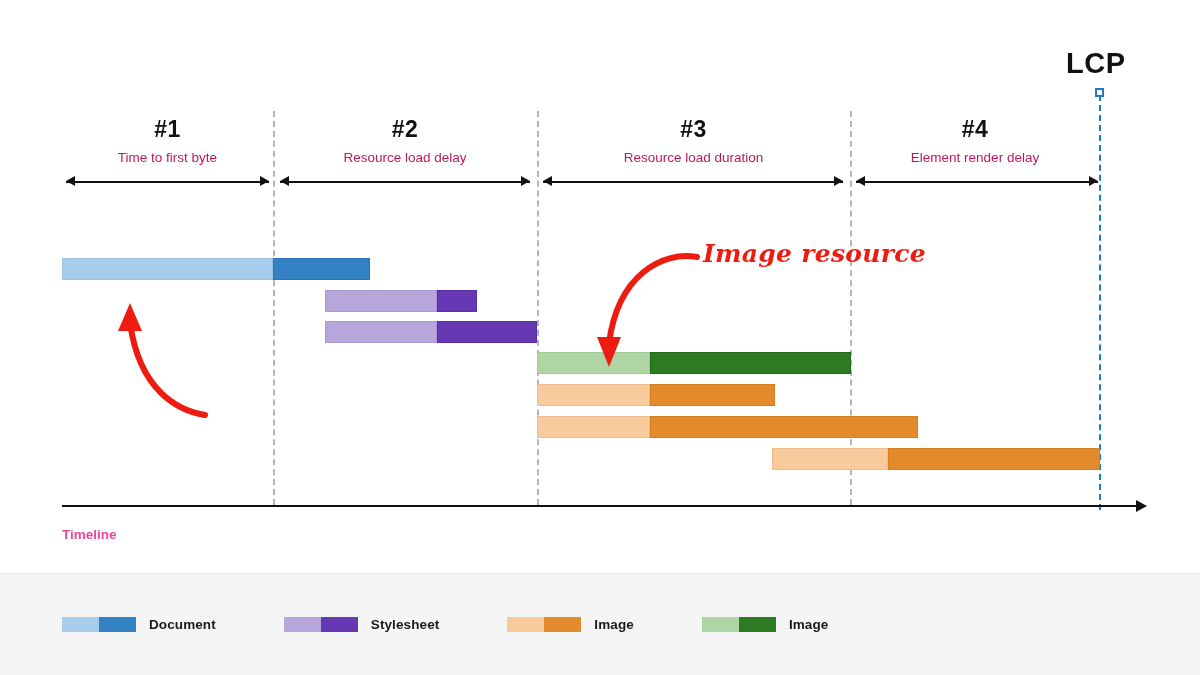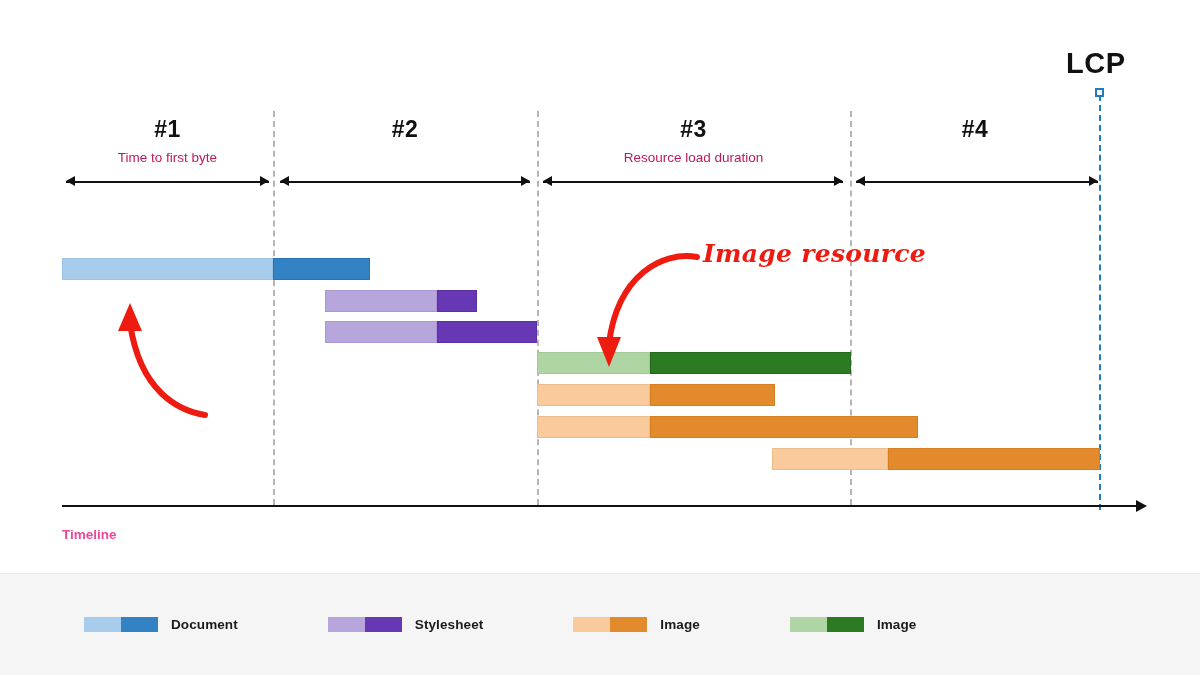--- a/index.html
+++ b/index.html
@@ -2,21 +2,21 @@
 <html><head>
 <meta charset="utf-8">
 <style>
   html,body{margin:0;padding:0;}
   body{width:1200px;height:675px;background:#ffffff;font-family:"Liberation Sans",sans-serif;overflow:hidden;}
   #stage{position:relative;width:1200px;height:675px;background:#ffffff;}
 
   
   .footer{position:absolute;left:0;top:573px;width:1200px;height:102px;background:#f5f5f5;border-top:1px solid #ececec;}
   .legend{position:absolute;left:62px;top:43px;display:flex;align-items:center;gap:0;}
-  .legend-item{display:flex;align-items:center;margin-right:68px;margin-left:22px;}
+  .legend-item{display:flex;align-items:center;margin-right:68px;}
   .sw{display:flex;height:15px;width:74px;box-sizing:border-box;}
   .sw span{display:block;height:100%;}
   .sw .a{width:50%;}
   .sw .b{width:50%;}
   .legend-label{margin-left:13px;font-size:13.5px;font-weight:bold;color:#1a1a1a;white-space:nowrap;letter-spacing:.1px;}
 
   
   .phase{position:absolute;text-align:center;}
   .phase .num{font-size:23px;font-weight:bold;color:#111;line-height:1;letter-spacing:.5px;}
   .phase .nm{font-size:13.5px;color:#be185d;margin-top:10px;line-height:1;white-space:nowrap;}
@@ -59,27 +59,29 @@
   <div class="vdash" style="left:273px;height:394px;"></div>
   <div class="vdash" style="left:537px;height:394px;"></div>
   <div class="vdash" style="left:850px;height:394px;"></div>
 
   <div class="phase" style="left:62px;top:118px;width:211px;">
     <div class="num">#1</div>
     <div class="nm">Time to first byte</div>
   </div>
   <div class="phase" style="left:273px;top:118px;width:264px;">
     <div class="num">#2</div>
+    <div class="nm">Resource load delay</div>
   </div>
   <div class="phase" style="left:537px;top:118px;width:313px;">
     <div class="num">#3</div>
     <div class="nm">Resource load duration</div>
   </div>
   <div class="phase" style="left:850px;top:118px;width:250px;">
     <div class="num">#4</div>
+    <div class="nm">Element render delay</div>
   </div>
 
   <div class="measure" style="left:66px;top:176px;width:203px;">
     <div class="line"></div>
     <div class="ah l"></div>
     <div class="ah r"></div>
   </div>
   <div class="measure" style="left:280px;top:176px;width:250px;">
     <div class="line"></div>
     <div class="ah l"></div>

